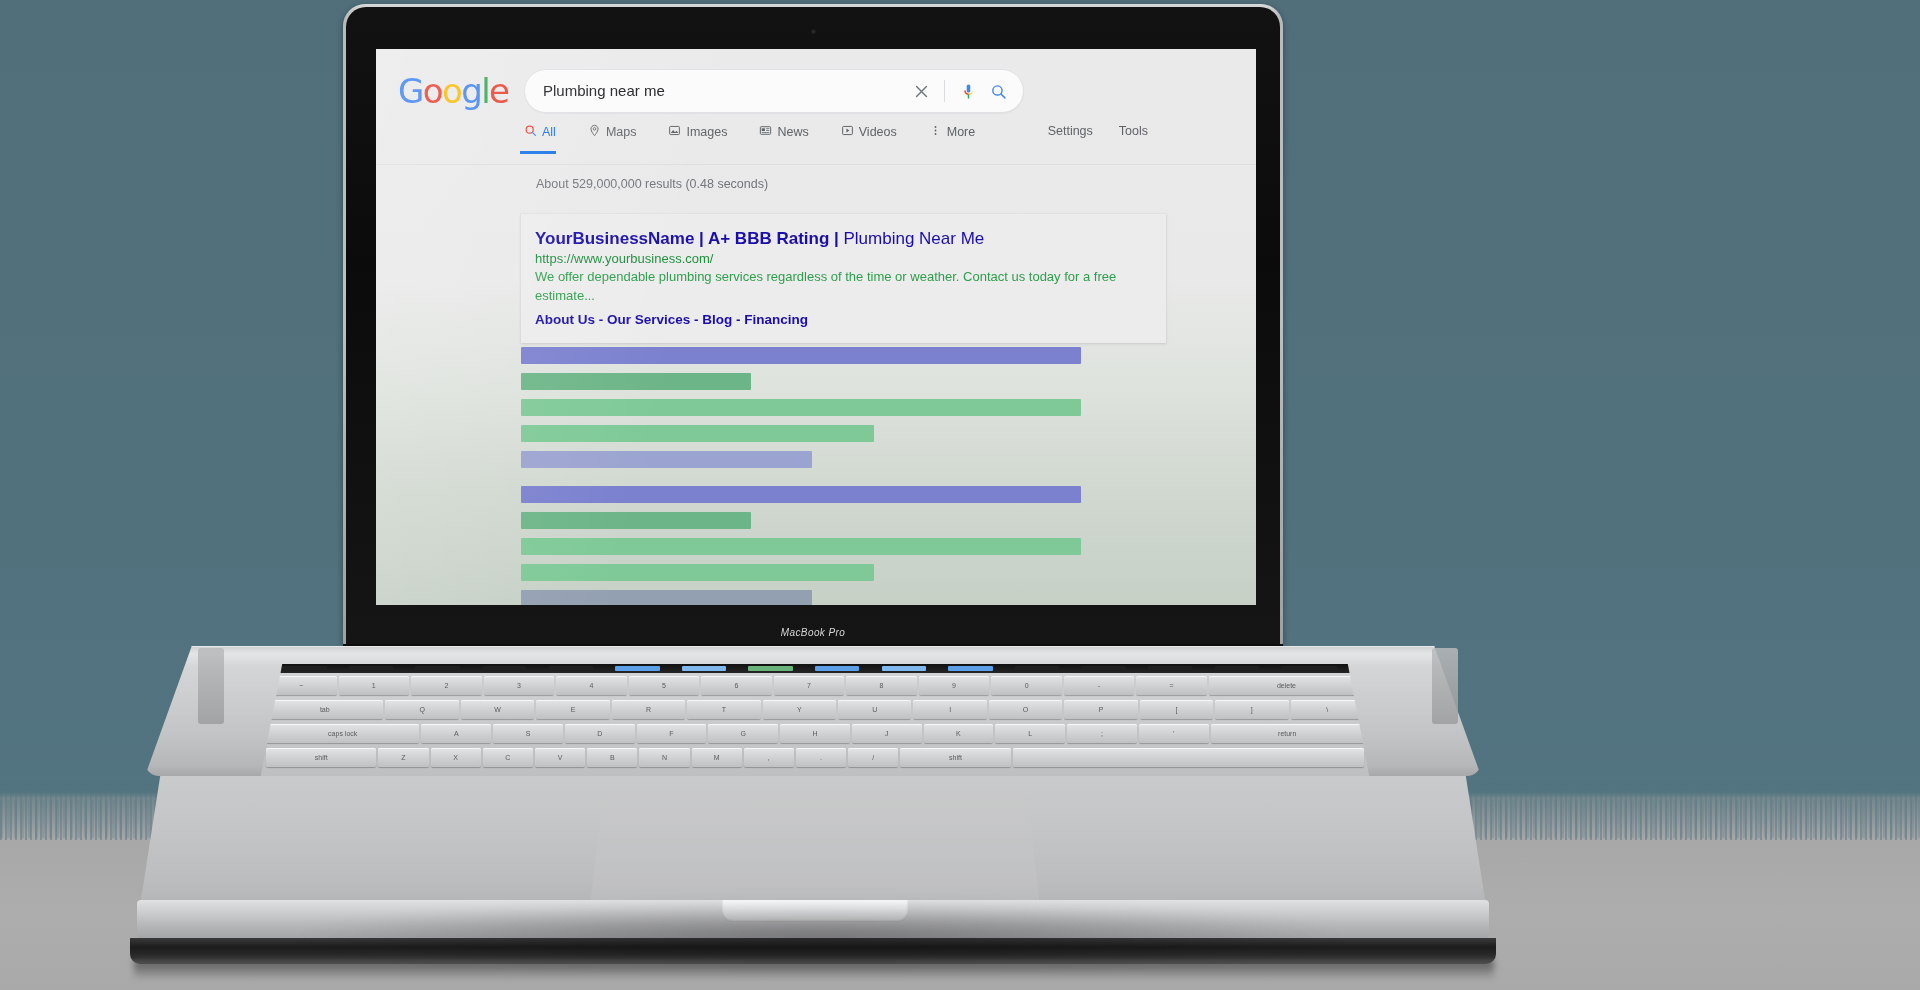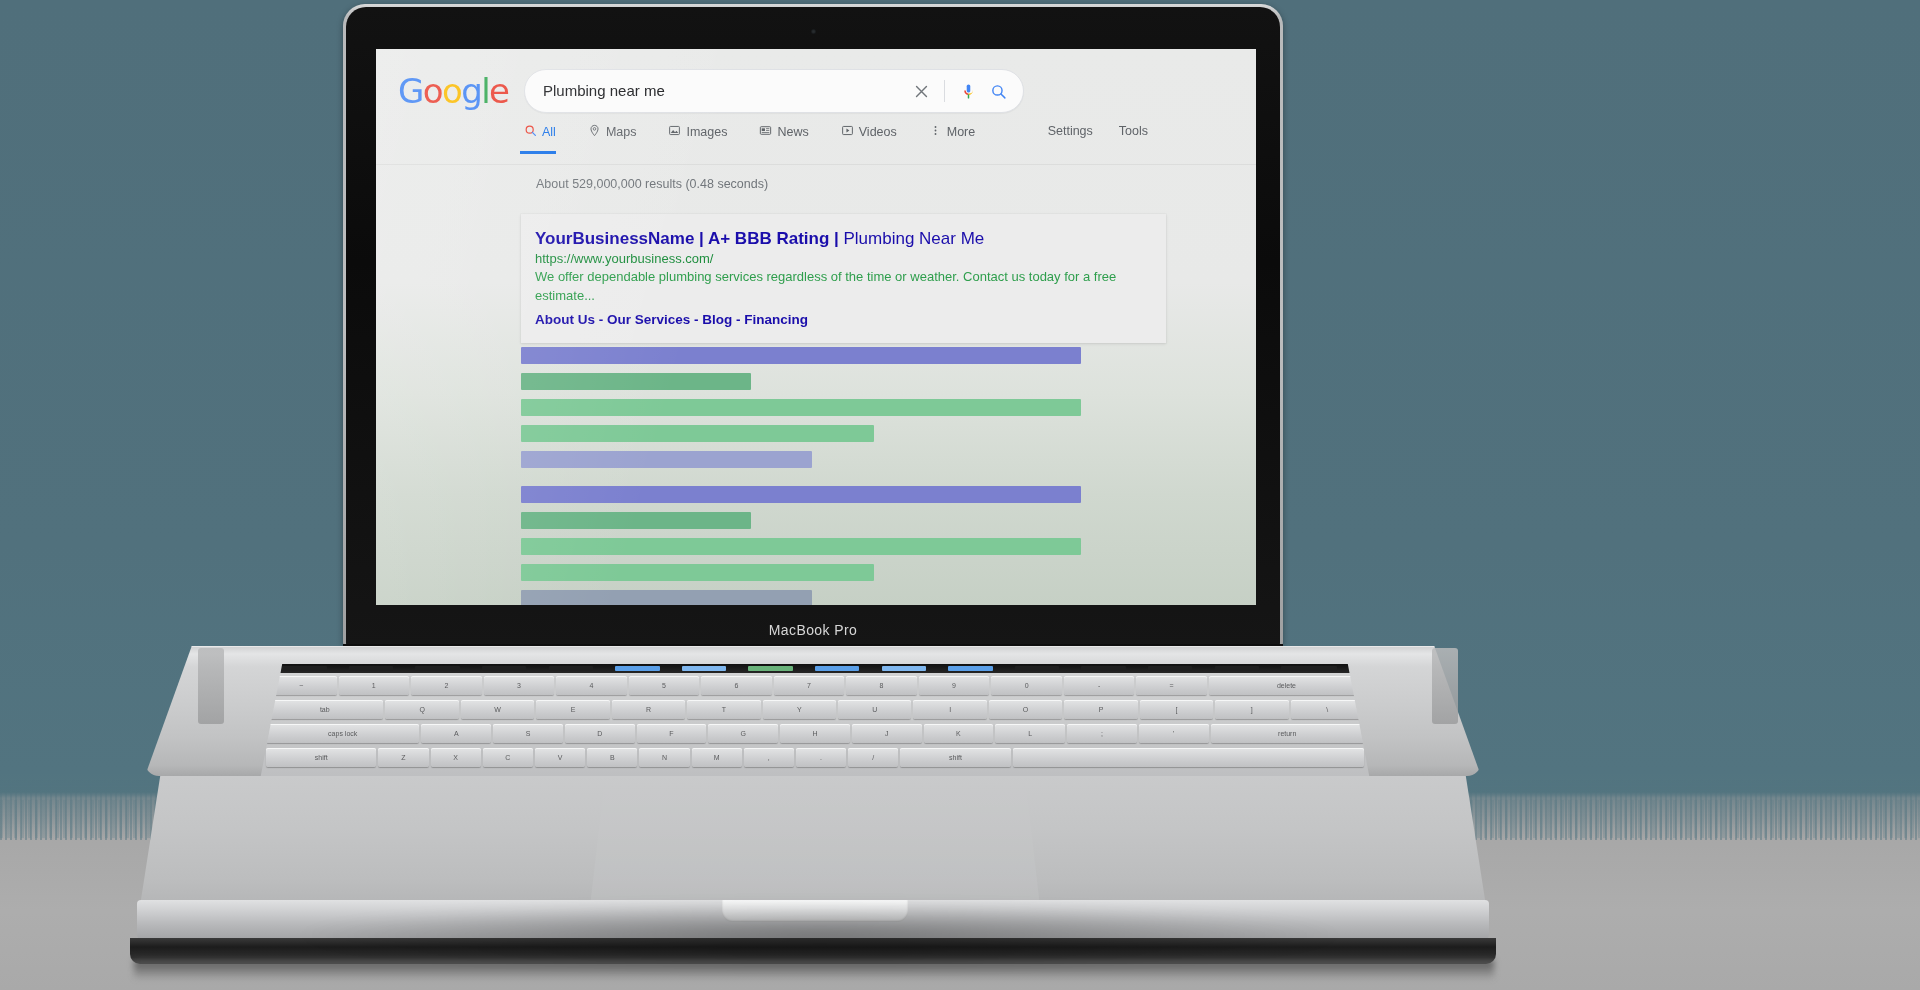--- a/index.html
+++ b/index.html
@@ -74,23 +74,24 @@
     margin-left: -2.5px;
     border-radius: 50%;
     background: #2a2e31;
     box-shadow: inset 0 0 2px #000;
   }
   .macbook-label {
     position: absolute;
     left: 0; right: 0; bottom: 8px;
     text-align: center;
     color: #d7d7d7;
-    font-size: 14px;
+    font-size: 10px;
     letter-spacing: .4px;
     font-family: "Liberation Sans", sans-serif;
+    font-style: italic;
   }
   .screen {
     position: absolute;
     left: 30px; top: 42px;
     width: 880px; height: 556px;
     overflow: hidden;
     background: linear-gradient(180deg,
       #e9eae9 0%, #e8e9e8 42%, #dde2dc 62%, #d0d8cf 80%, #c6d0c5 100%);
   }
   .screen-gloss {

